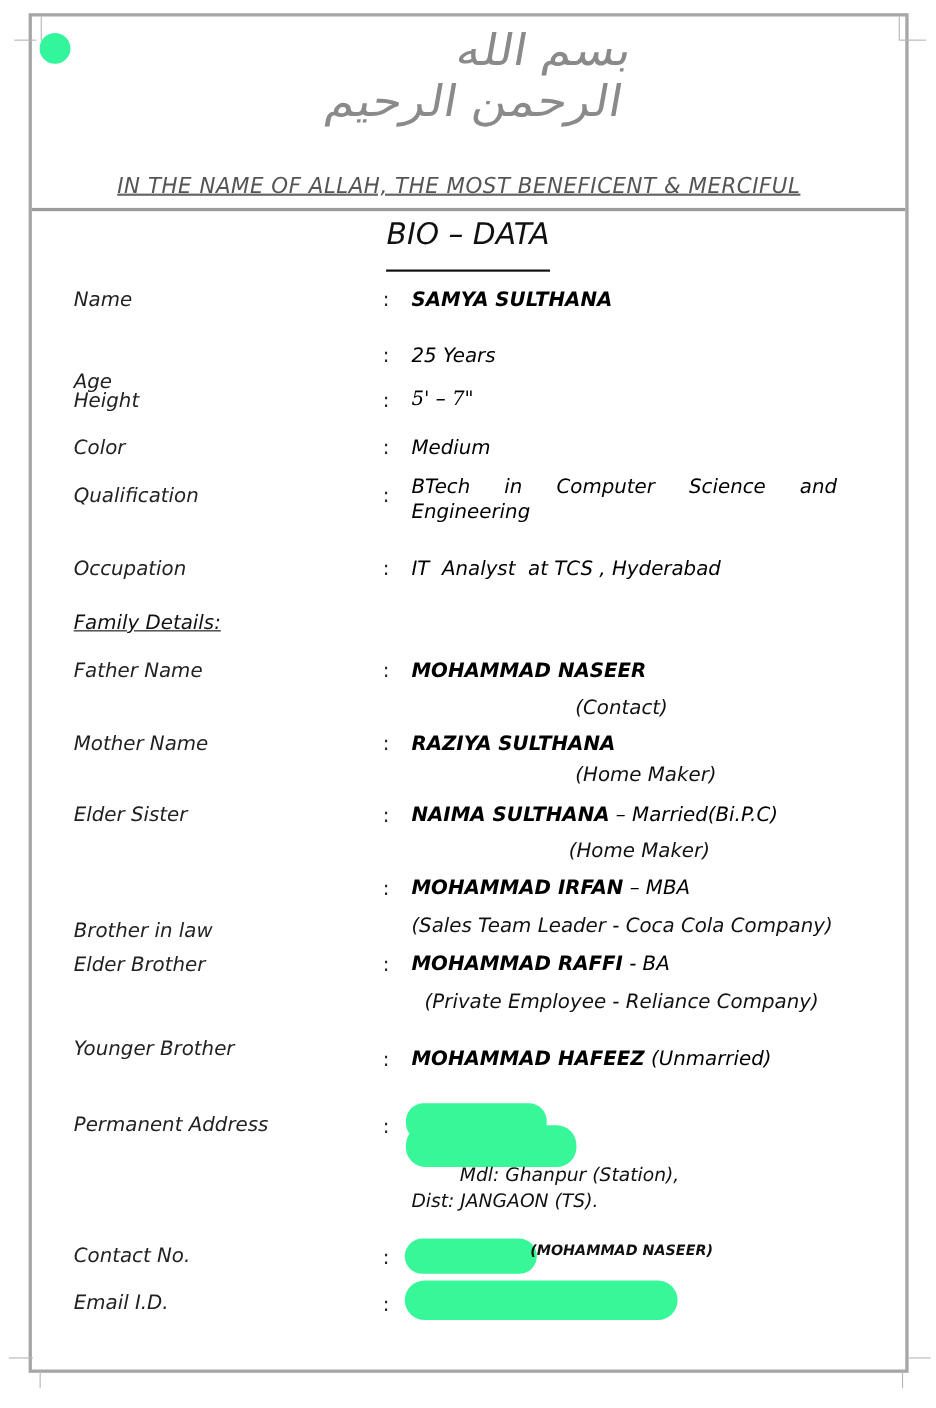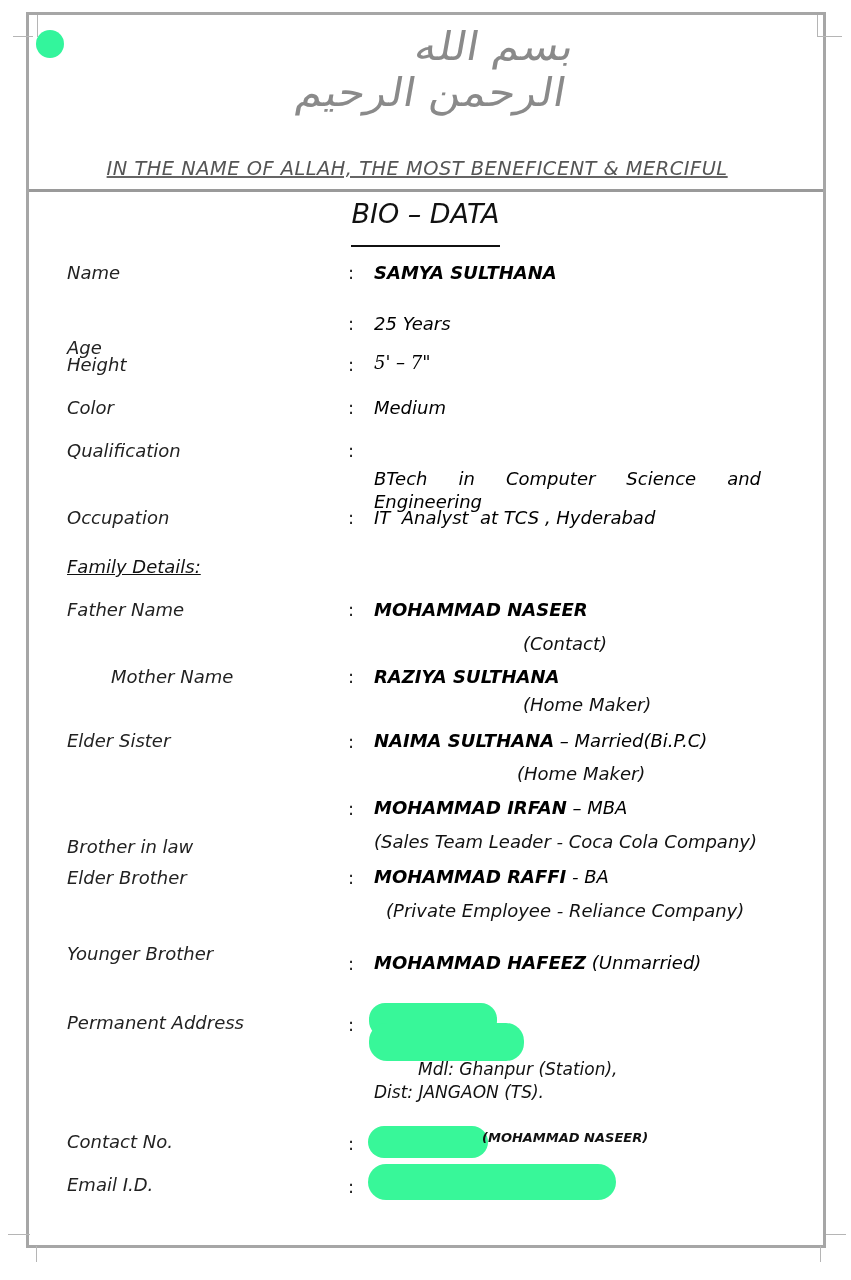--- a/index.html
+++ b/index.html
@@ -80,21 +80,21 @@
 <div class="label" style="top:354px;">Height</div>
 <div class="colon" style="top:354px;">:</div>
 <div class="value" style="top:352px;font-family:'DejaVu Serif',serif;">5' – 7"</div>
 
 <div class="label" style="top:397px;">Color</div>
 <div class="colon" style="top:397px;">:</div>
 <div class="value" style="top:397px;">Medium</div>
 
 <div class="label" style="top:440px;">Qualification</div>
 <div class="colon" style="top:440px;">:</div>
-<div class="value" style="top:468px;">
+<div class="value" style="top:432px;">
   <div class="qual-line1">
     <span>BTech</span>
     <span>in</span>
     <span>Computer</span>
     <span>Science</span>
     <span>and</span>
   </div>
   <div style="margin-top:2px;">Engineering</div>
 </div>
 
@@ -102,21 +102,21 @@
 <div class="colon" style="top:507px;">:</div>
 <div class="value" style="top:507px;white-space:pre;">IT  Analyst  at TCS , Hyderabad</div>
 
 <div class="section">Family Details:</div>
 
 <div class="label" style="top:599px;">Father Name</div>
 <div class="colon" style="top:599px;">:</div>
 <div class="value bold" style="top:599px;text-align:center;">MOHAMMAD NASEER</div>
 <div class="sub" style="left:523px;top:633px;">(Contact)</div>
 
-<div class="label" style="top:666px;margin-left:44px;">Mother Name</div>
+<div class="label" style="top:666px;">Mother Name</div>
 <div class="colon" style="top:666px;">:</div>
 <div class="value bold" style="top:666px;">RAZIYA SULTHANA</div>
 <div class="sub" style="left:523px;top:694px;">(Home Maker)</div>
 
 <div class="label" style="top:730px;">Elder Sister</div>
 <div class="colon" style="top:731px;">:</div>
 <div class="value" style="top:730px;"><span class="bold">NAIMA SULTHANA</span><span> – Married(Bi.P.C)</span></div>
 <div class="sub" style="left:517px;top:763px;">(Home Maker)</div>
 
 <div class="label" style="top:836px;">Brother in law</div>

